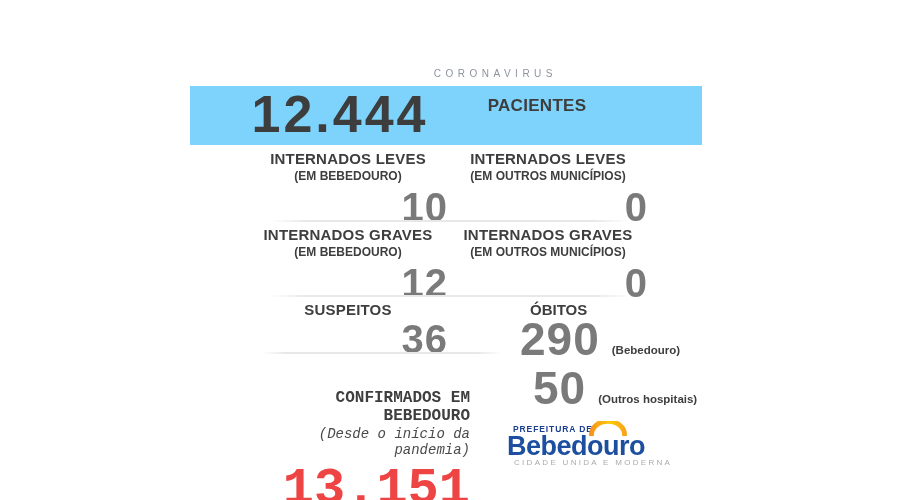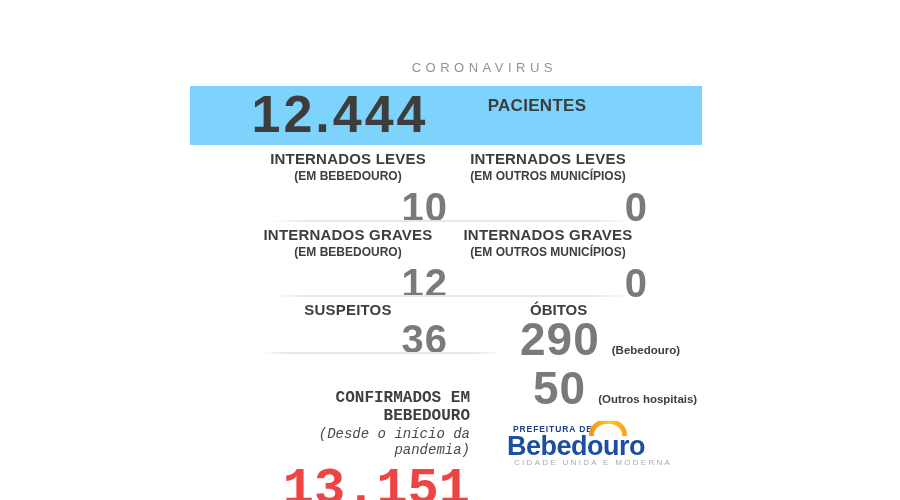--- a/index.html
+++ b/index.html
@@ -9,22 +9,22 @@
     overflow:hidden; margin:0 auto;
   }
 
   
   .covid-title {
     position:absolute; left:310px; top:20px; width:300px;
     text-align:center; font-size:41px; font-weight:bold;
     letter-spacing:-1.5px; color:#16317D; line-height:1;
   }
   .covid-subtitle {
-    position:absolute; right:343px; top:60px;
-    font-size:13px; letter-spacing:4.5px; color:#8C939E;
+    position:absolute; right:343px; top:68px;
+    font-size:10px; letter-spacing:4.5px; color:#8C939E;
     font-weight:normal; white-space:nowrap;margin-left:39px;
   }
 
   
   .banner {
     position:absolute; left:190px; top:86px; width:512px; height:59px;
     background:#7dd3fc;
   }
   .banner-value {
     position:absolute; left:0; top:0; width:300px; height:59px;

